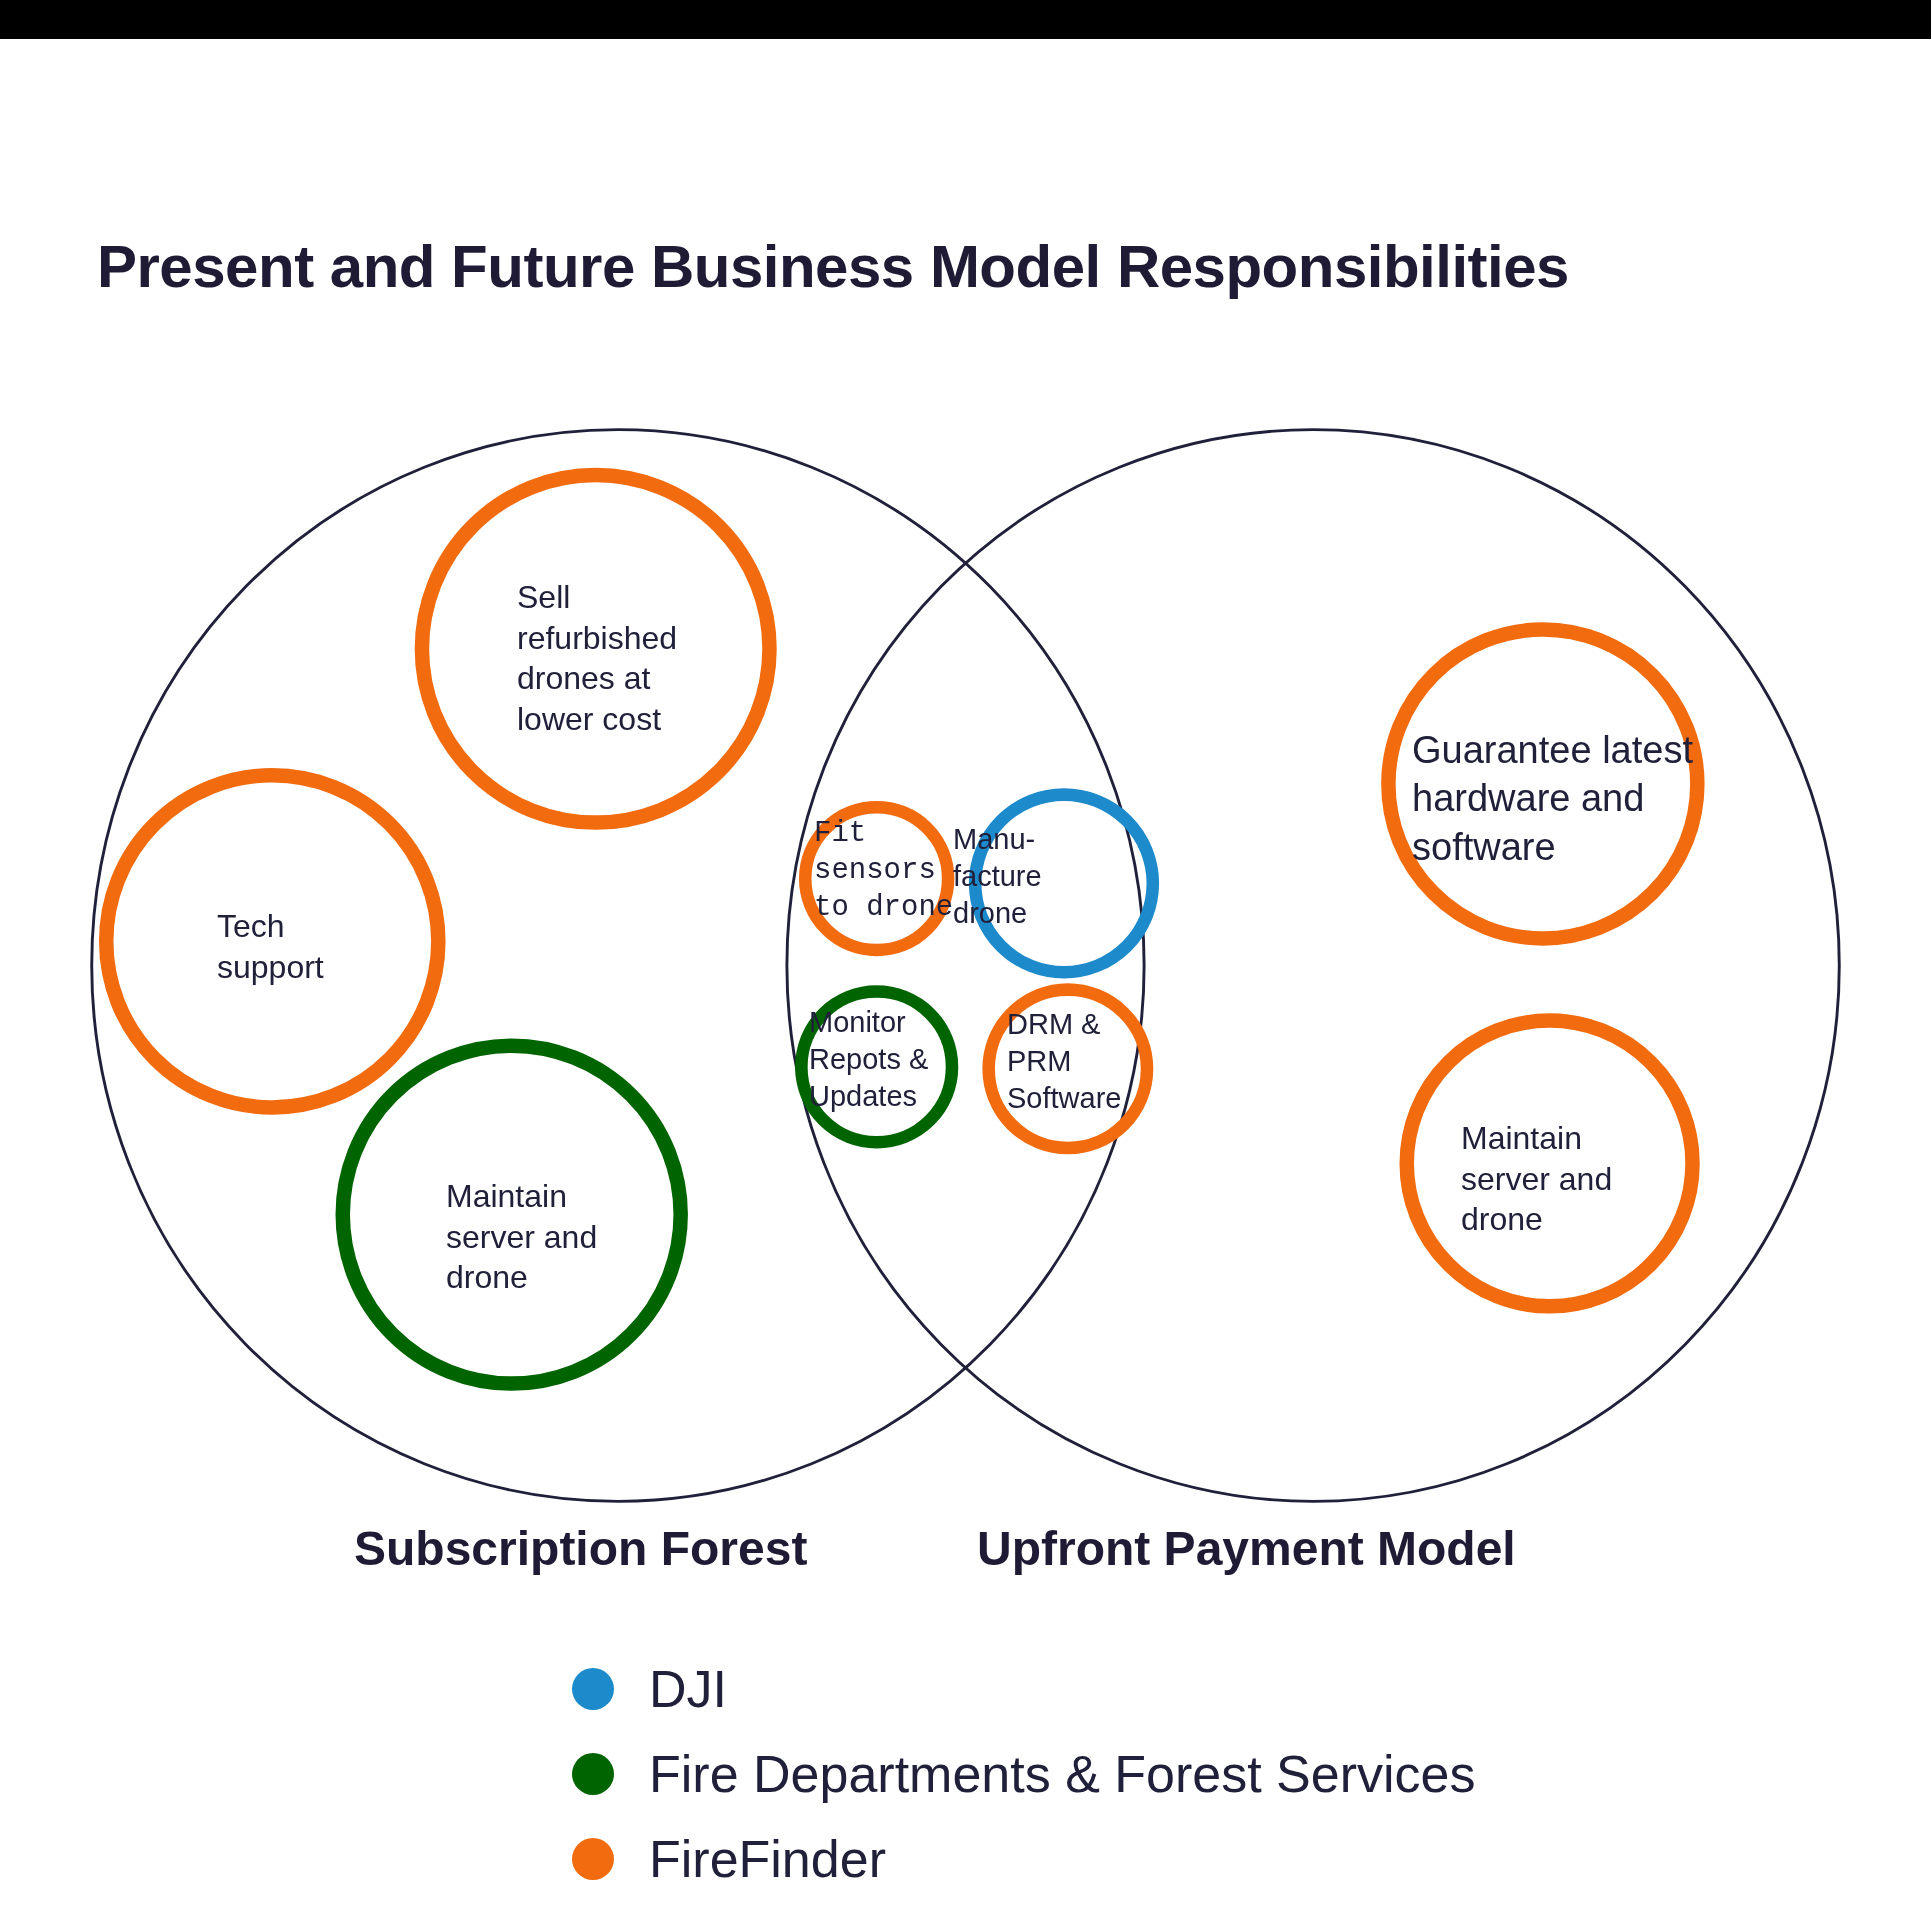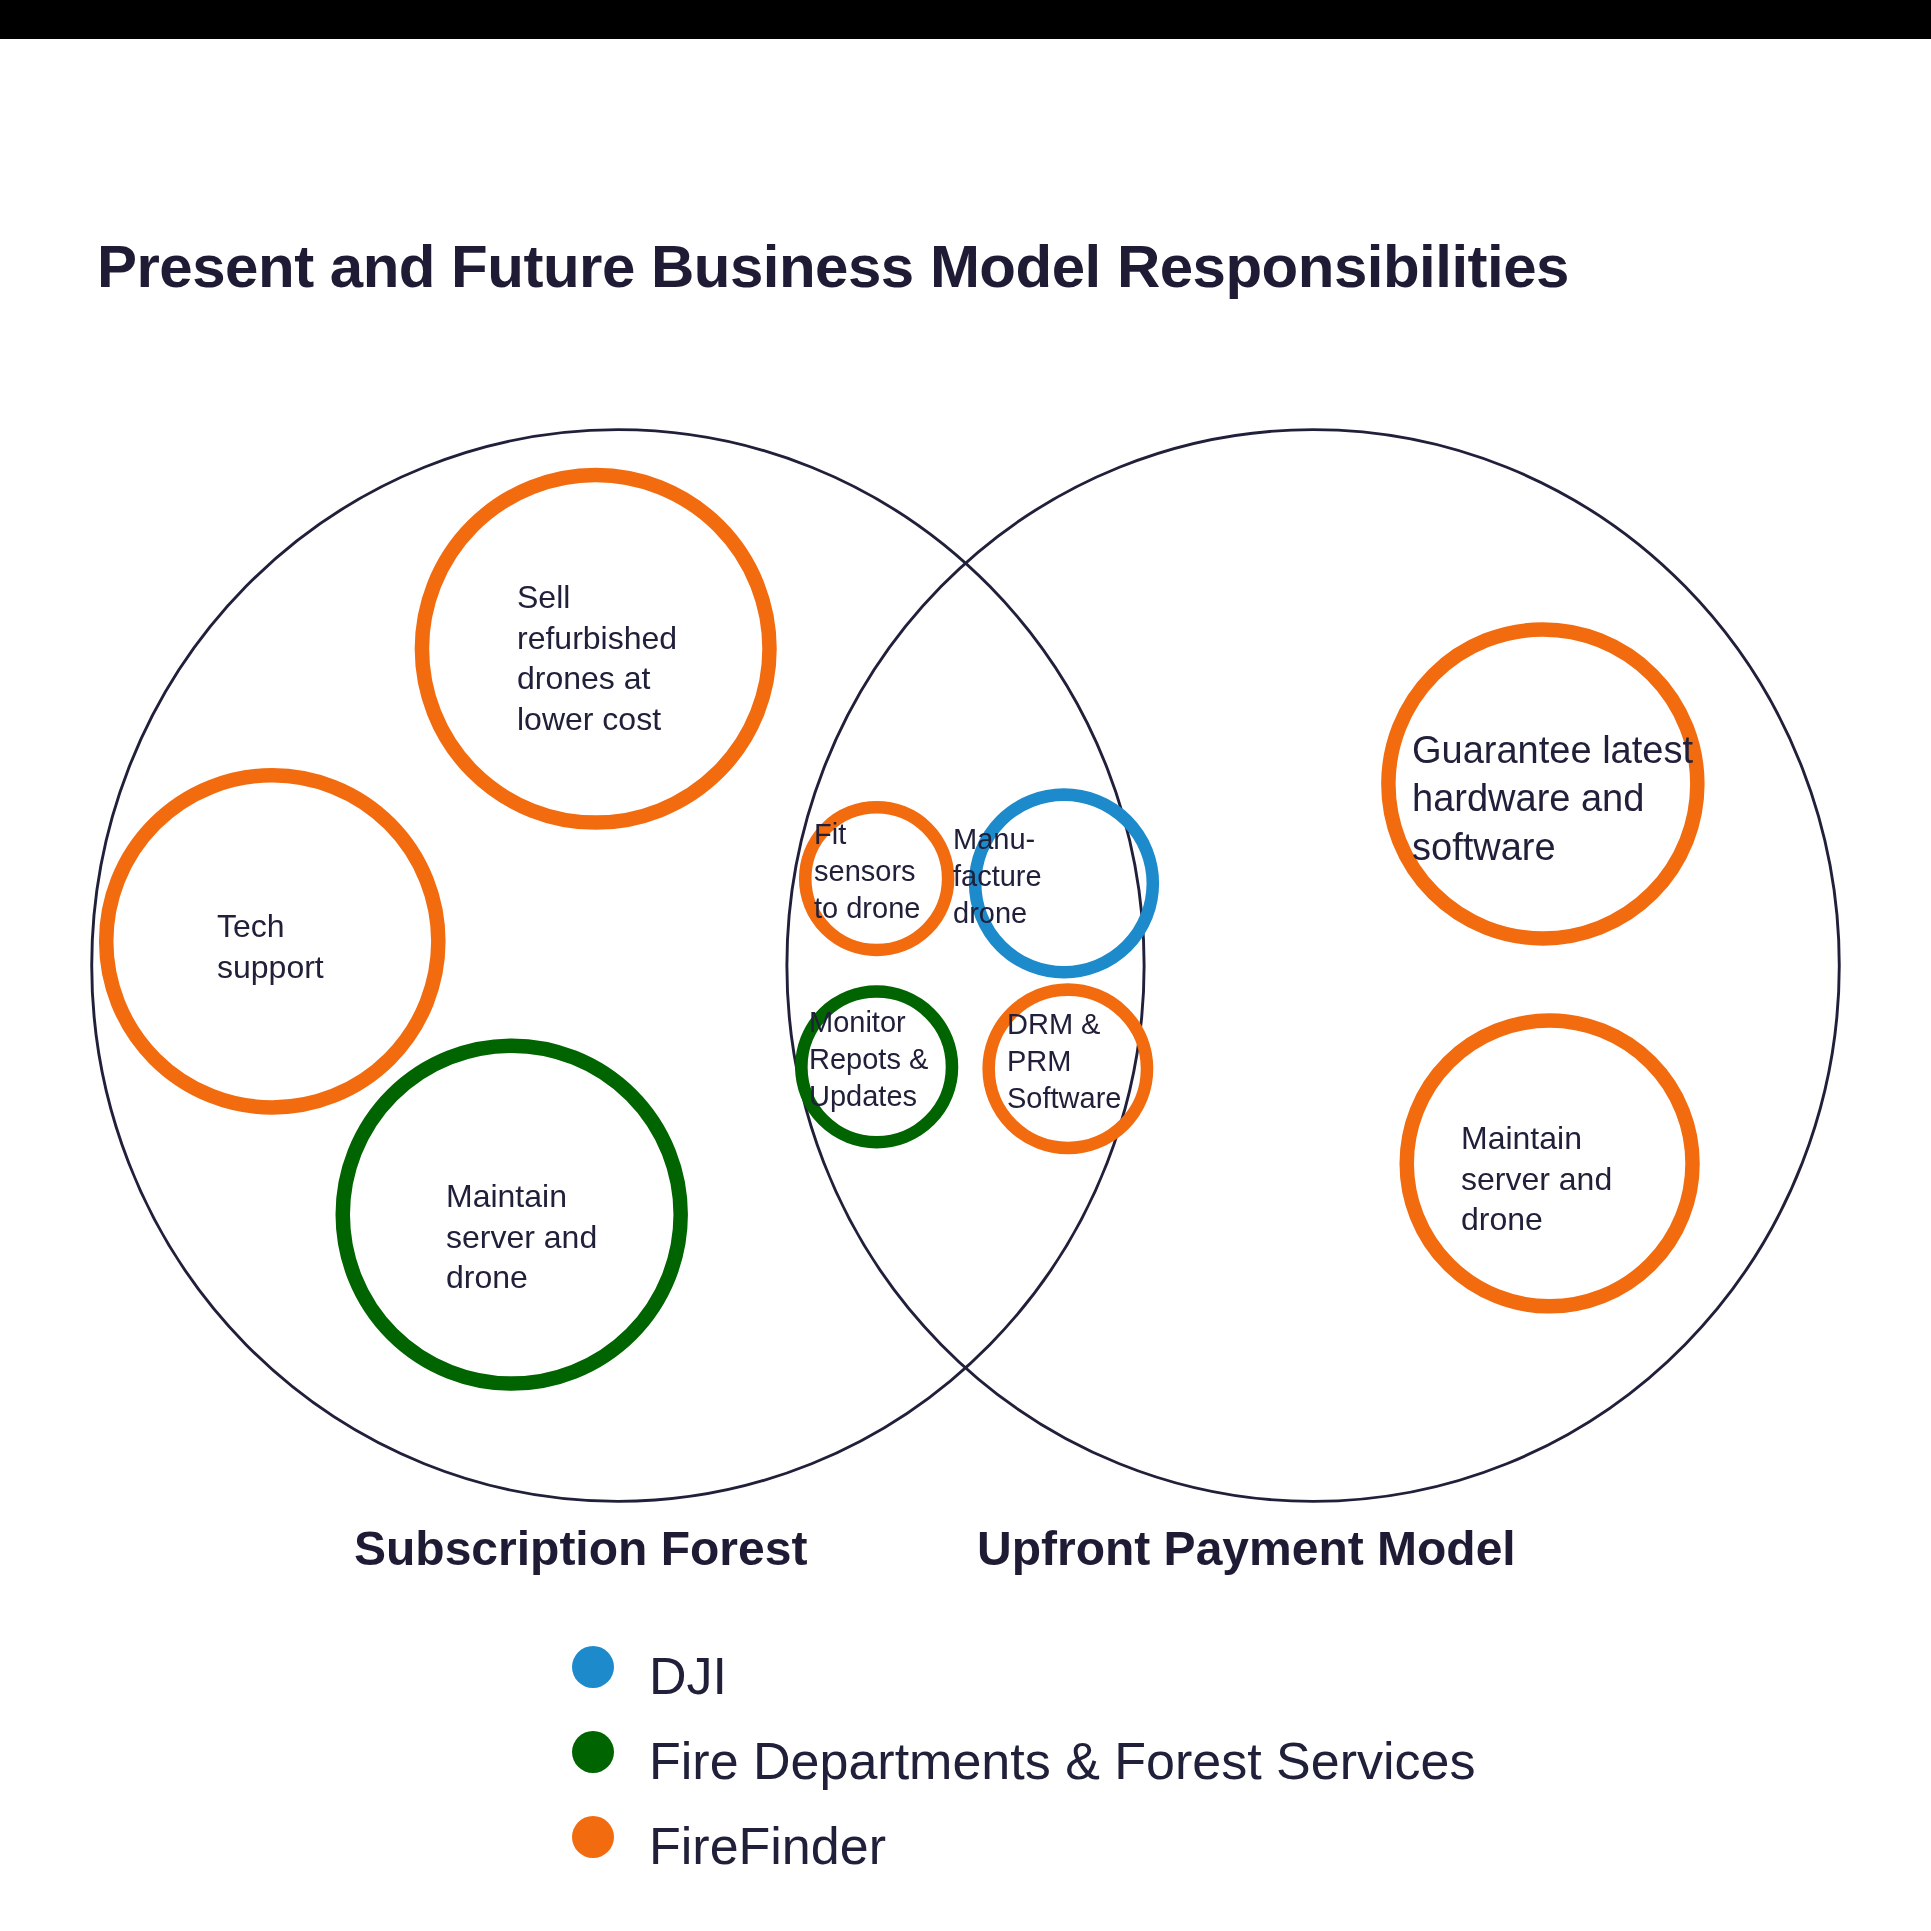--- a/index.html
+++ b/index.html
@@ -65,21 +65,21 @@
     white-space: nowrap;
   }
   #legend {
     position: absolute;
     left: 572px;
     top: 1646px;
     width: 1159px;
   }
   .legend-row {
     display: flex;
-    align-items: flex-start;
+    align-items: center;
     height: 85px;
   }
   .legend-swatch {
     width: 42px;
     height: 42px;
     border-radius: 50%;
     flex: 0 0 auto;
     margin-right: 35px;
   }
   .legend-text {
@@ -121,21 +121,21 @@
 
   <div class="bubble-label" style="left:517px; top:577px; width:251px; font-size:32px;">Sell
 refurbished
 drones at
 lower cost</div>
 
   <div class="bubble-label" style="left:446px; top:1176px; width:251px; font-size:32px;">Maintain
 server and
 drone</div>
 
-  <div class="bubble-label" style="left:814px; top:816px; width:154px; font-size:29px;">Fit
+  <div class="bubble-label" style="left:814px; top:816px; width:154px; font-size:29px;font-family:Liberation Mono, monospace;">Fit
 sensors
 to drone</div>
 
   <div class="bubble-label" style="left:953px; top:821px; width:154px; font-size:29px;">Manu-
 facture
 drone</div>
 
   <div class="bubble-label" style="left:809px; top:1004px; width:164px; font-size:29px;">Monitor
 Repots &amp;
 Updates</div>

